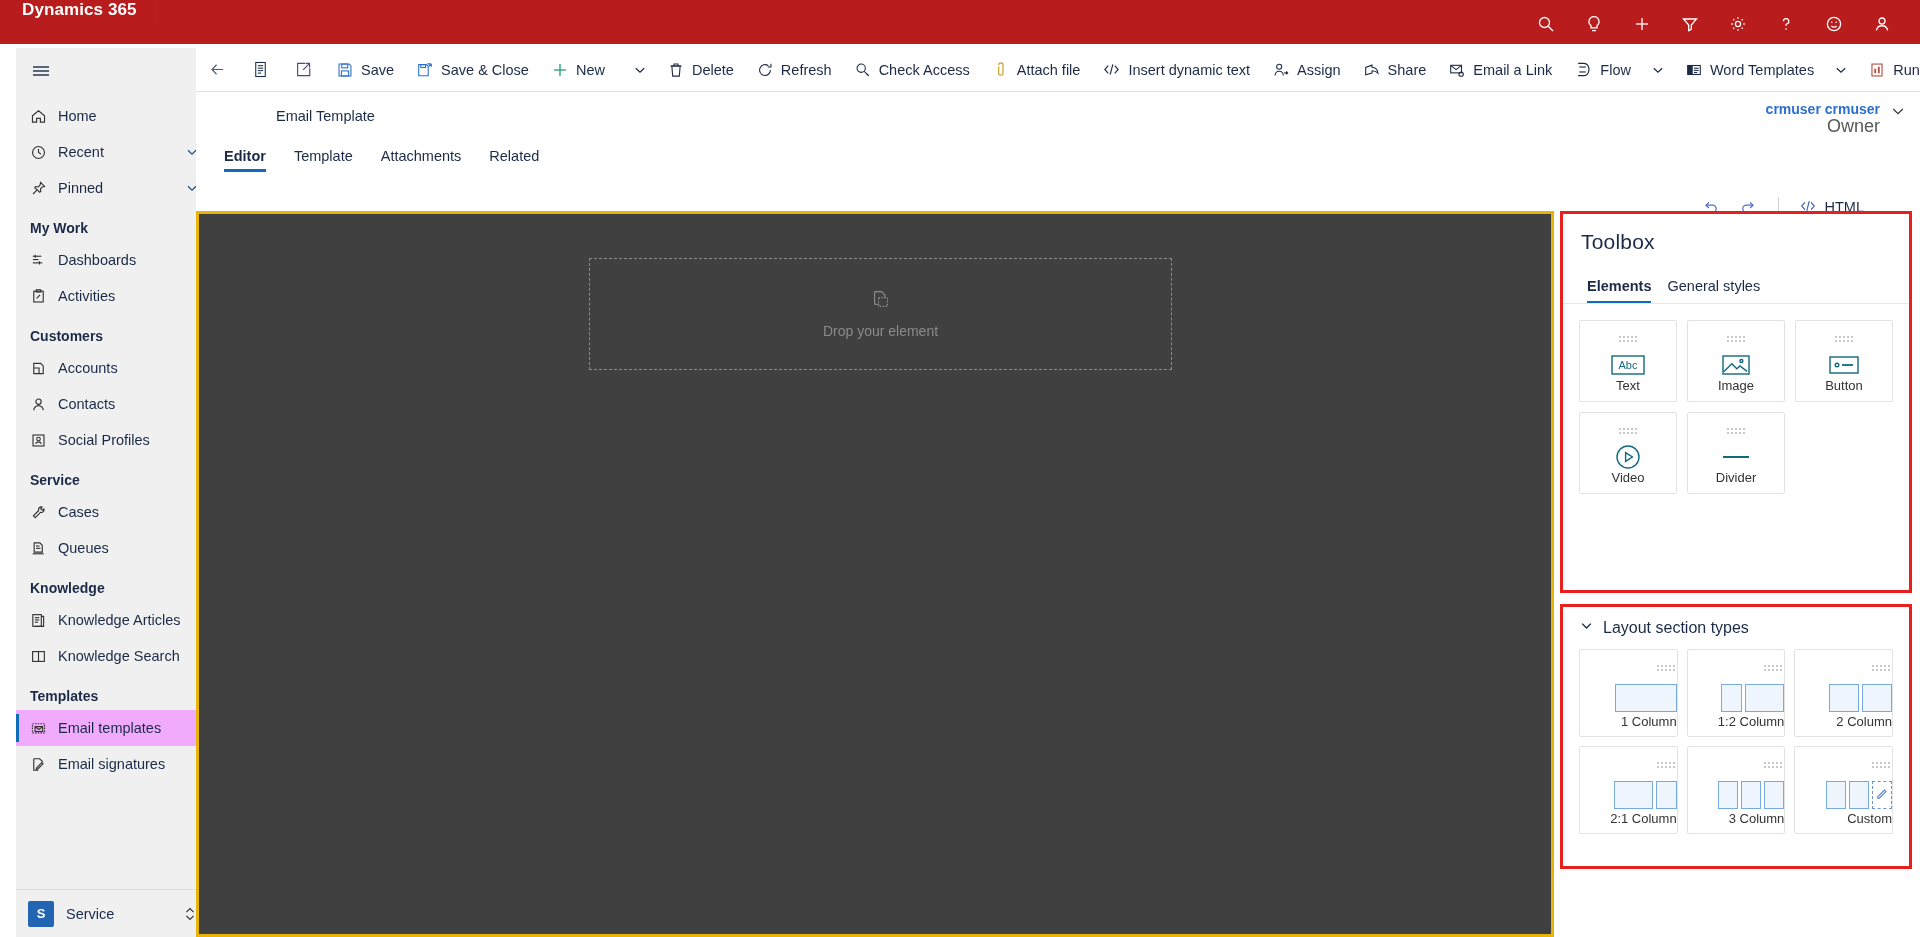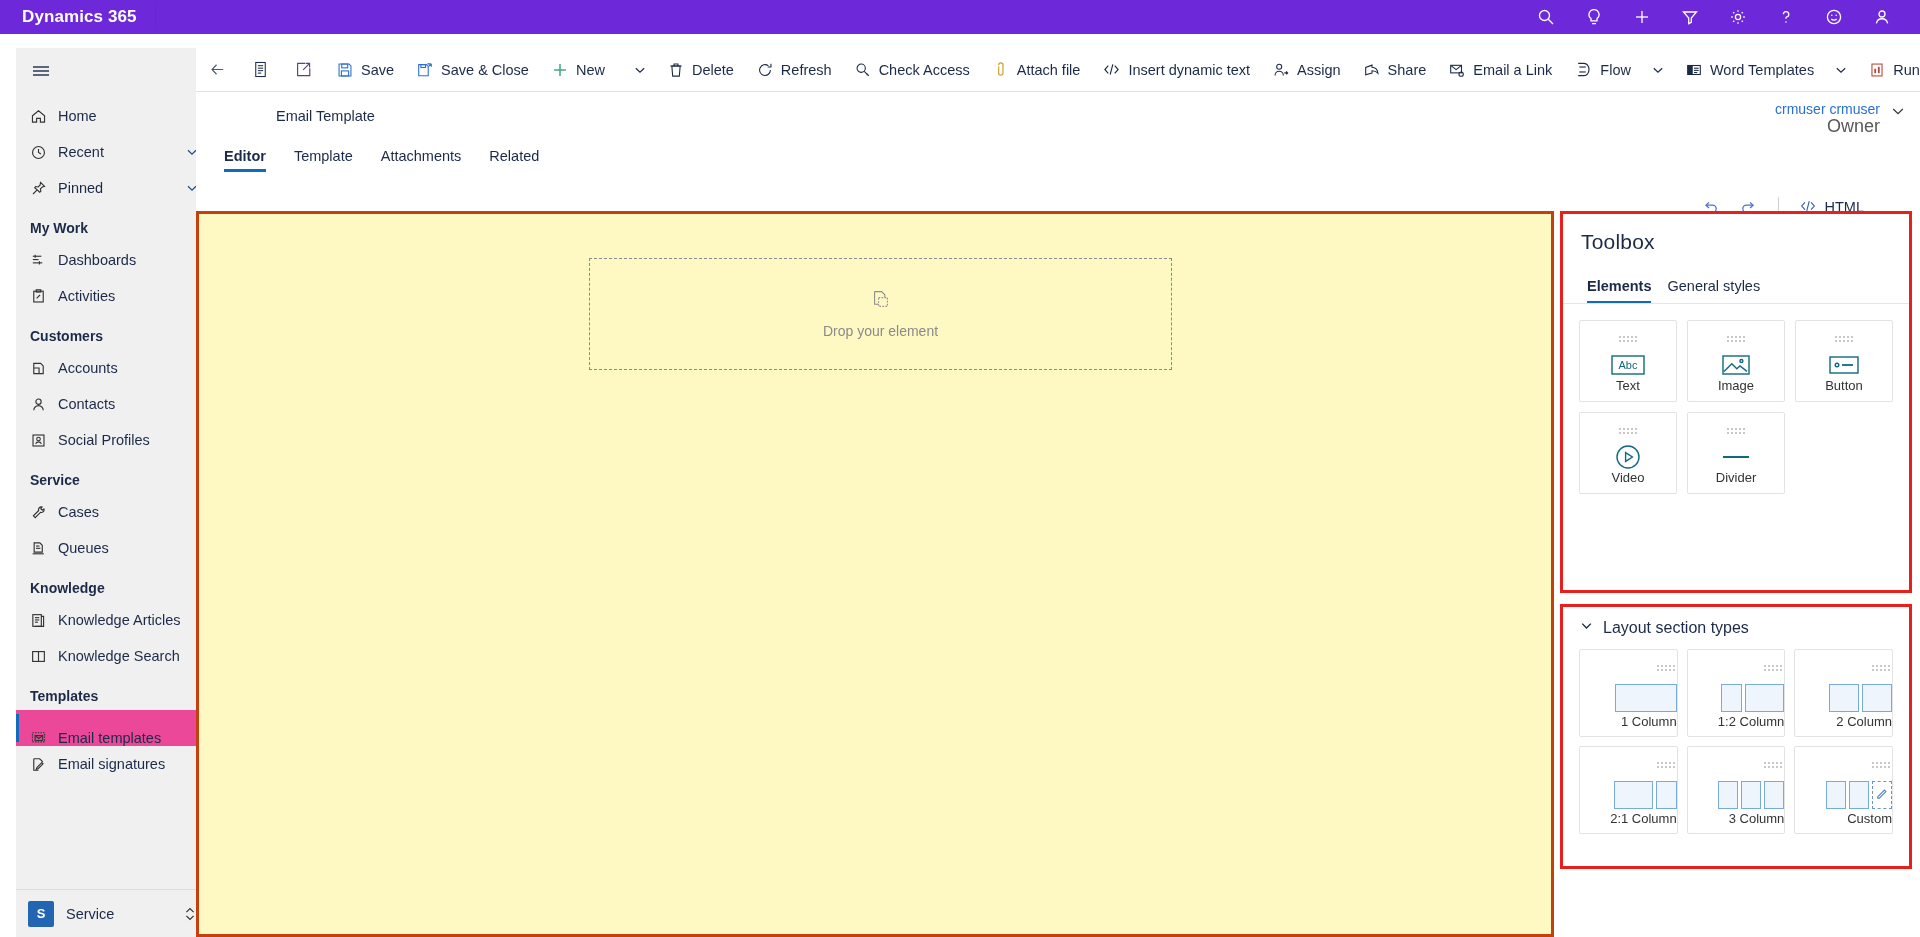--- a/index.html
+++ b/index.html
@@ -7,22 +7,22 @@
     width: 1920px; height: 937px;
     font-family: "Liberation Sans", sans-serif;
     background: #ffffff;
     overflow: hidden;
     -webkit-font-smoothing: antialiased;
   }
   .app { position: relative; width: 1920px; height: 937px; }
 
   
   .topbar {
-    position: absolute; top: 0; left: 0; width: 1920px; height: 34px;
-    background: #6d28d9; display: flex; align-items: center;
+    position: absolute; top: 0; left: 0; width: 1920px; height: 44px;
+    background: #b91c1c; display: flex; align-items: flex-start;
   }
   .brand {
     color: #ffffff; font-size: 17px; font-weight: bold;
     padding: 0 18px 0 22px; letter-spacing: .1px;
   }
   .brand-divider { width: 1px; height: 24px; background: #3b4f6e; }
   .topbar-spacer { flex: 1; }
   .topbar-icons { display: flex; align-items: center; padding-right: 14px; }
   .topbar-icons .tbi {
     width: 48px; height: 48px; display: flex; align-items: center; justify-content: center;
@@ -55,21 +55,21 @@
     height: 46px; display: flex; align-items: center; padding-left: 14px; cursor: pointer;
   }
   .nav-scroll { flex: 1; overflow: hidden; padding-top: 4px; }
   .nav-item {
     position: relative; height: 36px; display: flex; align-items: center;
     padding-left: 14px; font-size: 14.5px; color: #1b2a47; cursor: pointer;
   }
   .nav-item .ni-icon { width: 28px; display: flex; align-items: center; color: #333; }
   .nav-item .ni-label { flex: 1; }
   .nav-item .ni-caret { padding-right: 12px; display: flex; align-items: center; }
-  .nav-item.selected { background: #ec4899; align-items: flex-end; }
+  .nav-item.selected { background: #f0abfc; }
   .nav-item.selected::before {
     content: ""; position: absolute; left: 0; top: 4px; bottom: 4px; width: 3px; background: #0f6cbd;
   }
   .nav-group {
     font-size: 14px; font-weight: bold; color: #1b2a47;
     padding: 14px 0 6px 14px;
   }
   .area-switch {
     height: 48px; border-top: 1px solid #dcdcdc; display: flex; align-items: center;
     padding-left: 12px; cursor: pointer;
@@ -85,21 +85,21 @@
   .content {
     position: absolute; top: 92px; left: 196px; width: 1724px; height: 845px; background: #ffffff;
   }
   .rec-title {
     position: absolute; left: 80px; top: 16px; font-size: 14.5px; color: #1b2a47;
   }
   .owner {
     position: absolute; right: 14px; top: 8px; text-align: right; display: flex; align-items: flex-start;
   }
   .owner-text { text-align: right; padding-right: 10px; }
-  .owner-name { color: #2b6fd1; font-size: 14px; font-weight: normal; line-height: 18px; cursor: pointer; }
+  .owner-name { color: #2b6fd1; font-size: 14px; font-weight: bold; line-height: 18px; cursor: pointer; }
   .owner-role { color: #585858; font-size: 18px; line-height: 17px; }
   .owner-caret { padding-top: 3px; color: #333; cursor: pointer; }
 
   .tabs {
     position: absolute; left: 14px; top: 50px; display: flex; align-items: flex-end; gap: 0;
   }
   .tab {
     position: relative; padding: 6px 14px 10px 14px; font-size: 14.5px; color: #1b2a47; cursor: pointer;
   }
   .tab.active { font-weight: bold; }
@@ -117,21 +117,21 @@
   .etool-sep { width: 1px; height: 20px; background: #d0d0d0; margin: 0 8px; }
   .html-btn {
     display: flex; align-items: center; gap: 8px; color: #1b2a47; font-size: 14.5px;
     padding: 4px 8px; cursor: pointer;
   }
   .html-btn .gl { color: #2b56b5; }
 
   
   .canvas-wrap {
     position: absolute; left: 0px; top: 119px; width: 1358px; height: 726px;
-    border: 3px solid #c2410c; background: #fef9c3;
+    border: 3px solid #eab308; background: #404040;
   }
   .dropzone {
     position: absolute; left: 390px; top: 44px; width: 583px; height: 112px;
     border: 1px dashed #8a8a8a; display: flex; flex-direction: column;
     align-items: center; justify-content: center; gap: 8px;
   }
   .dropzone .dz-icon { color: #8e8e8e; }
   .dropzone .dz-label { font-size: 14px; color: #8a8a8a; }
 
   

